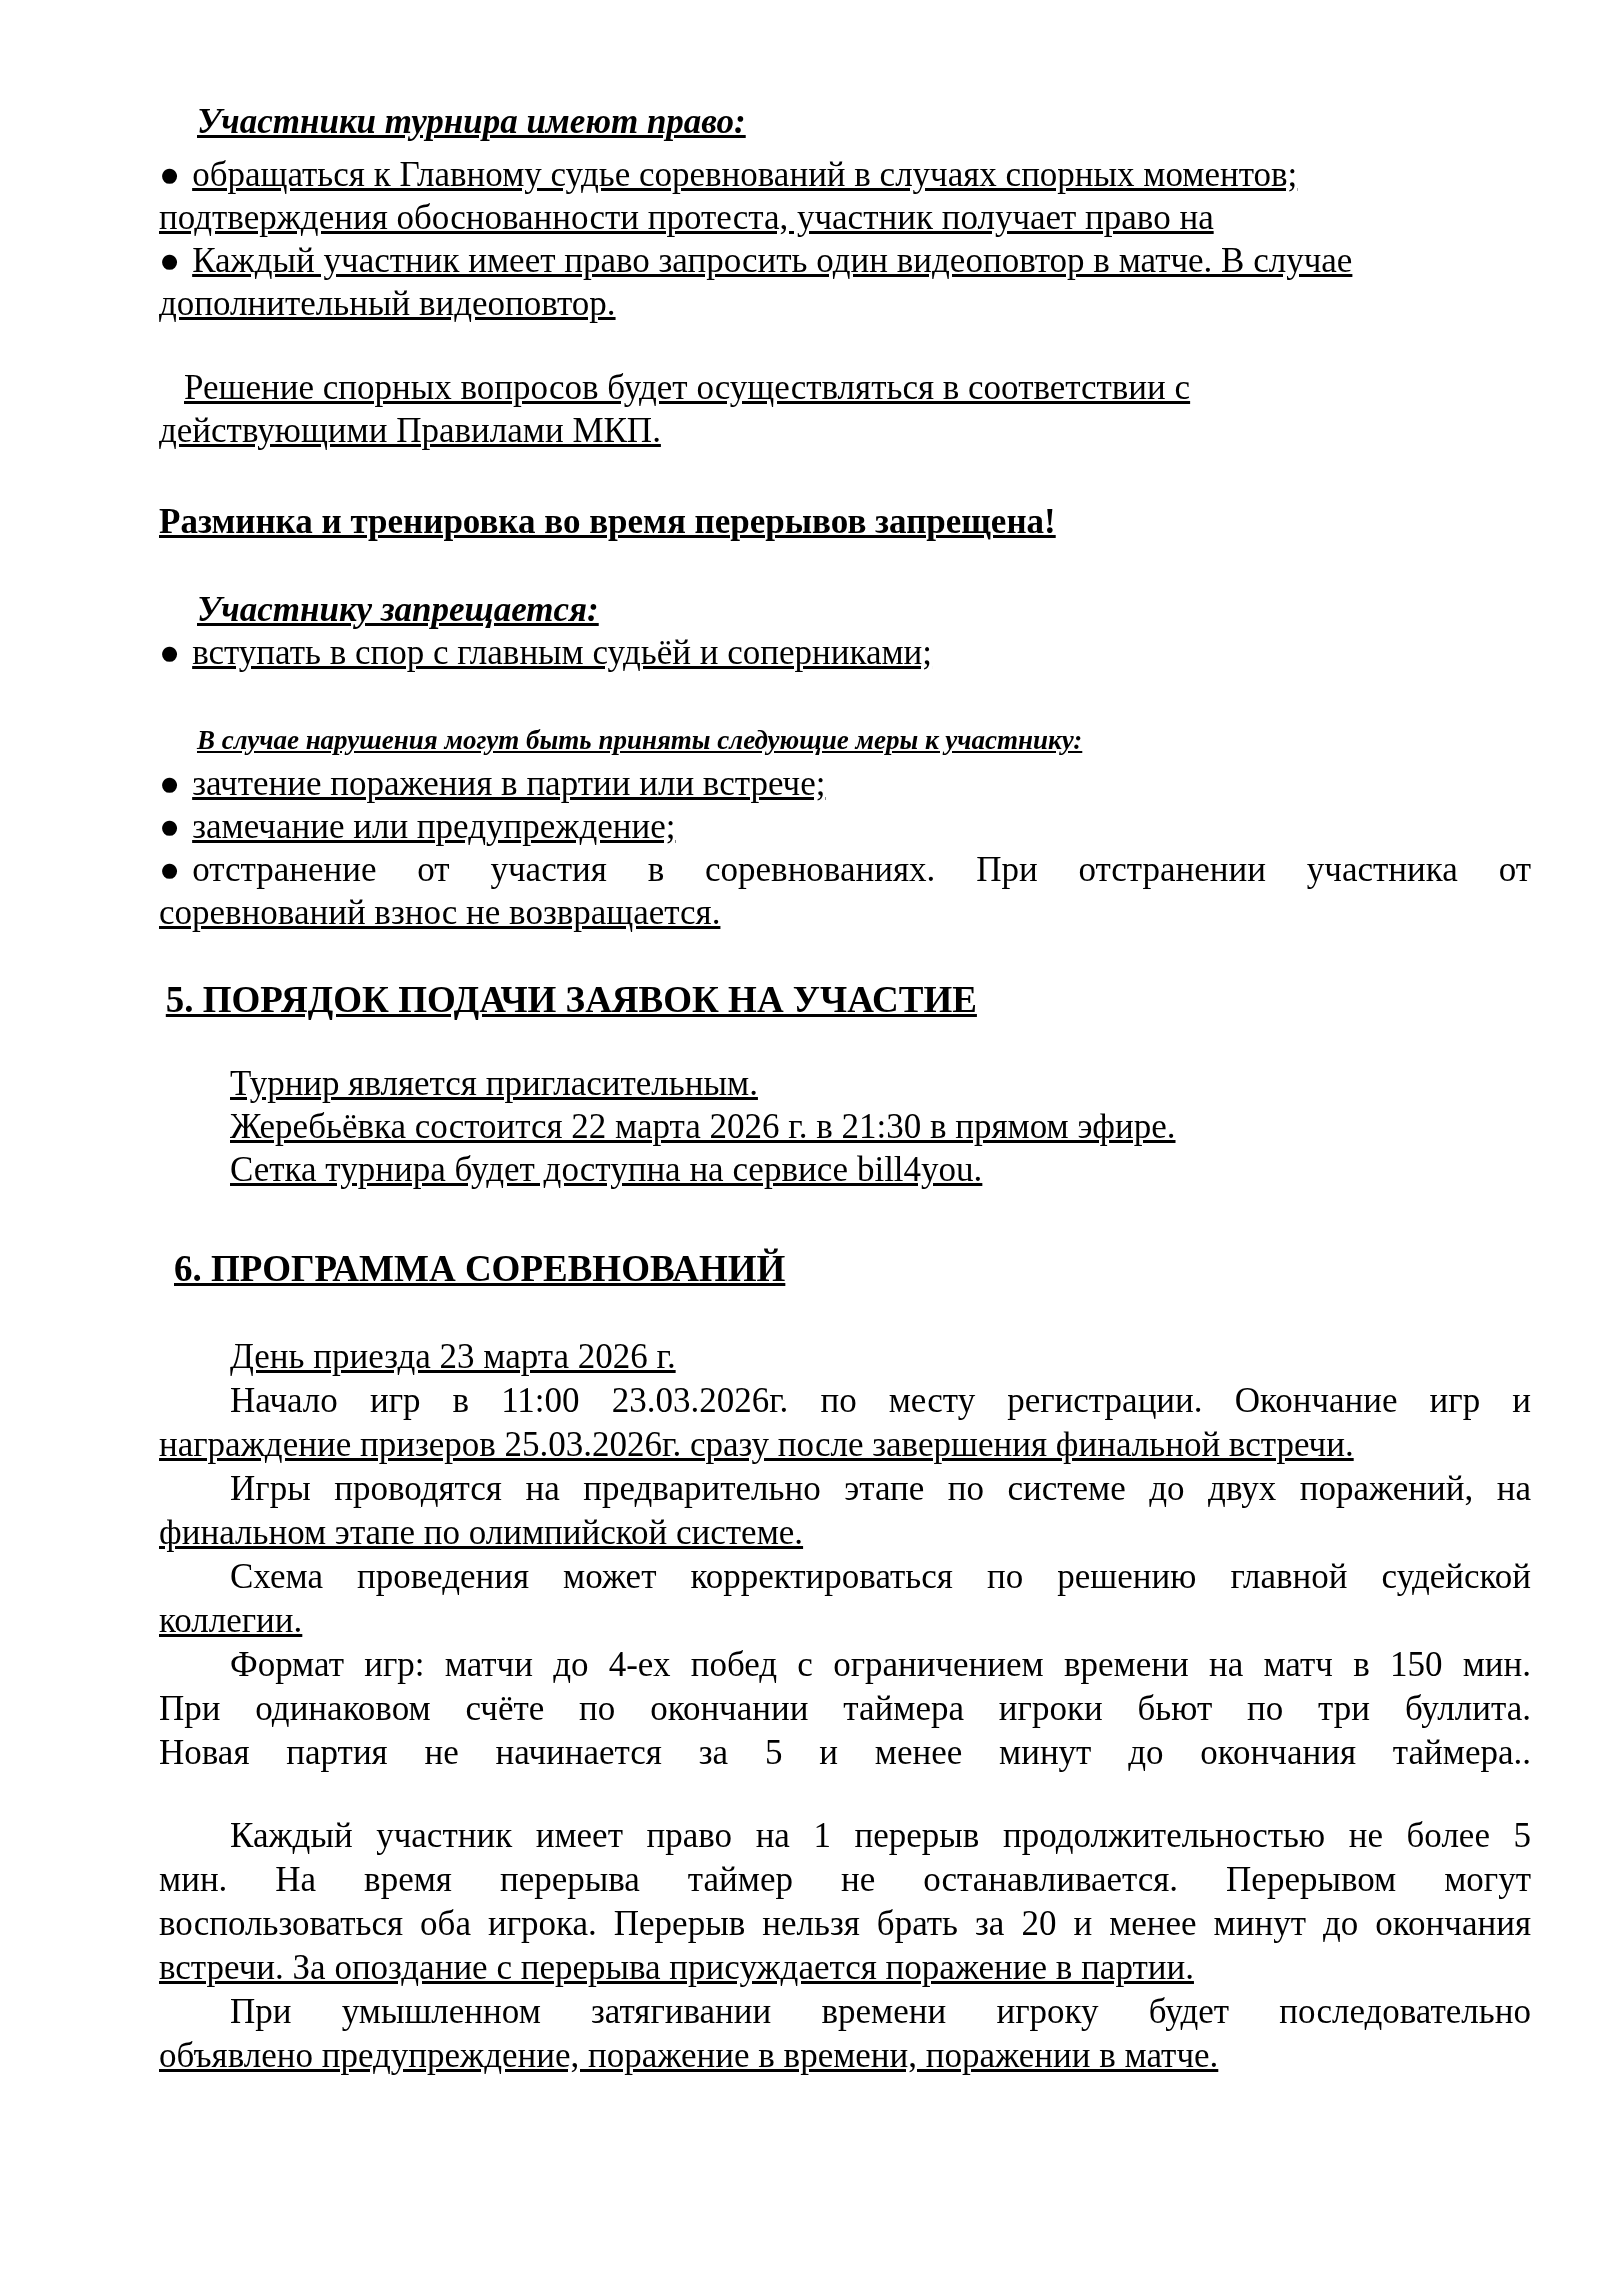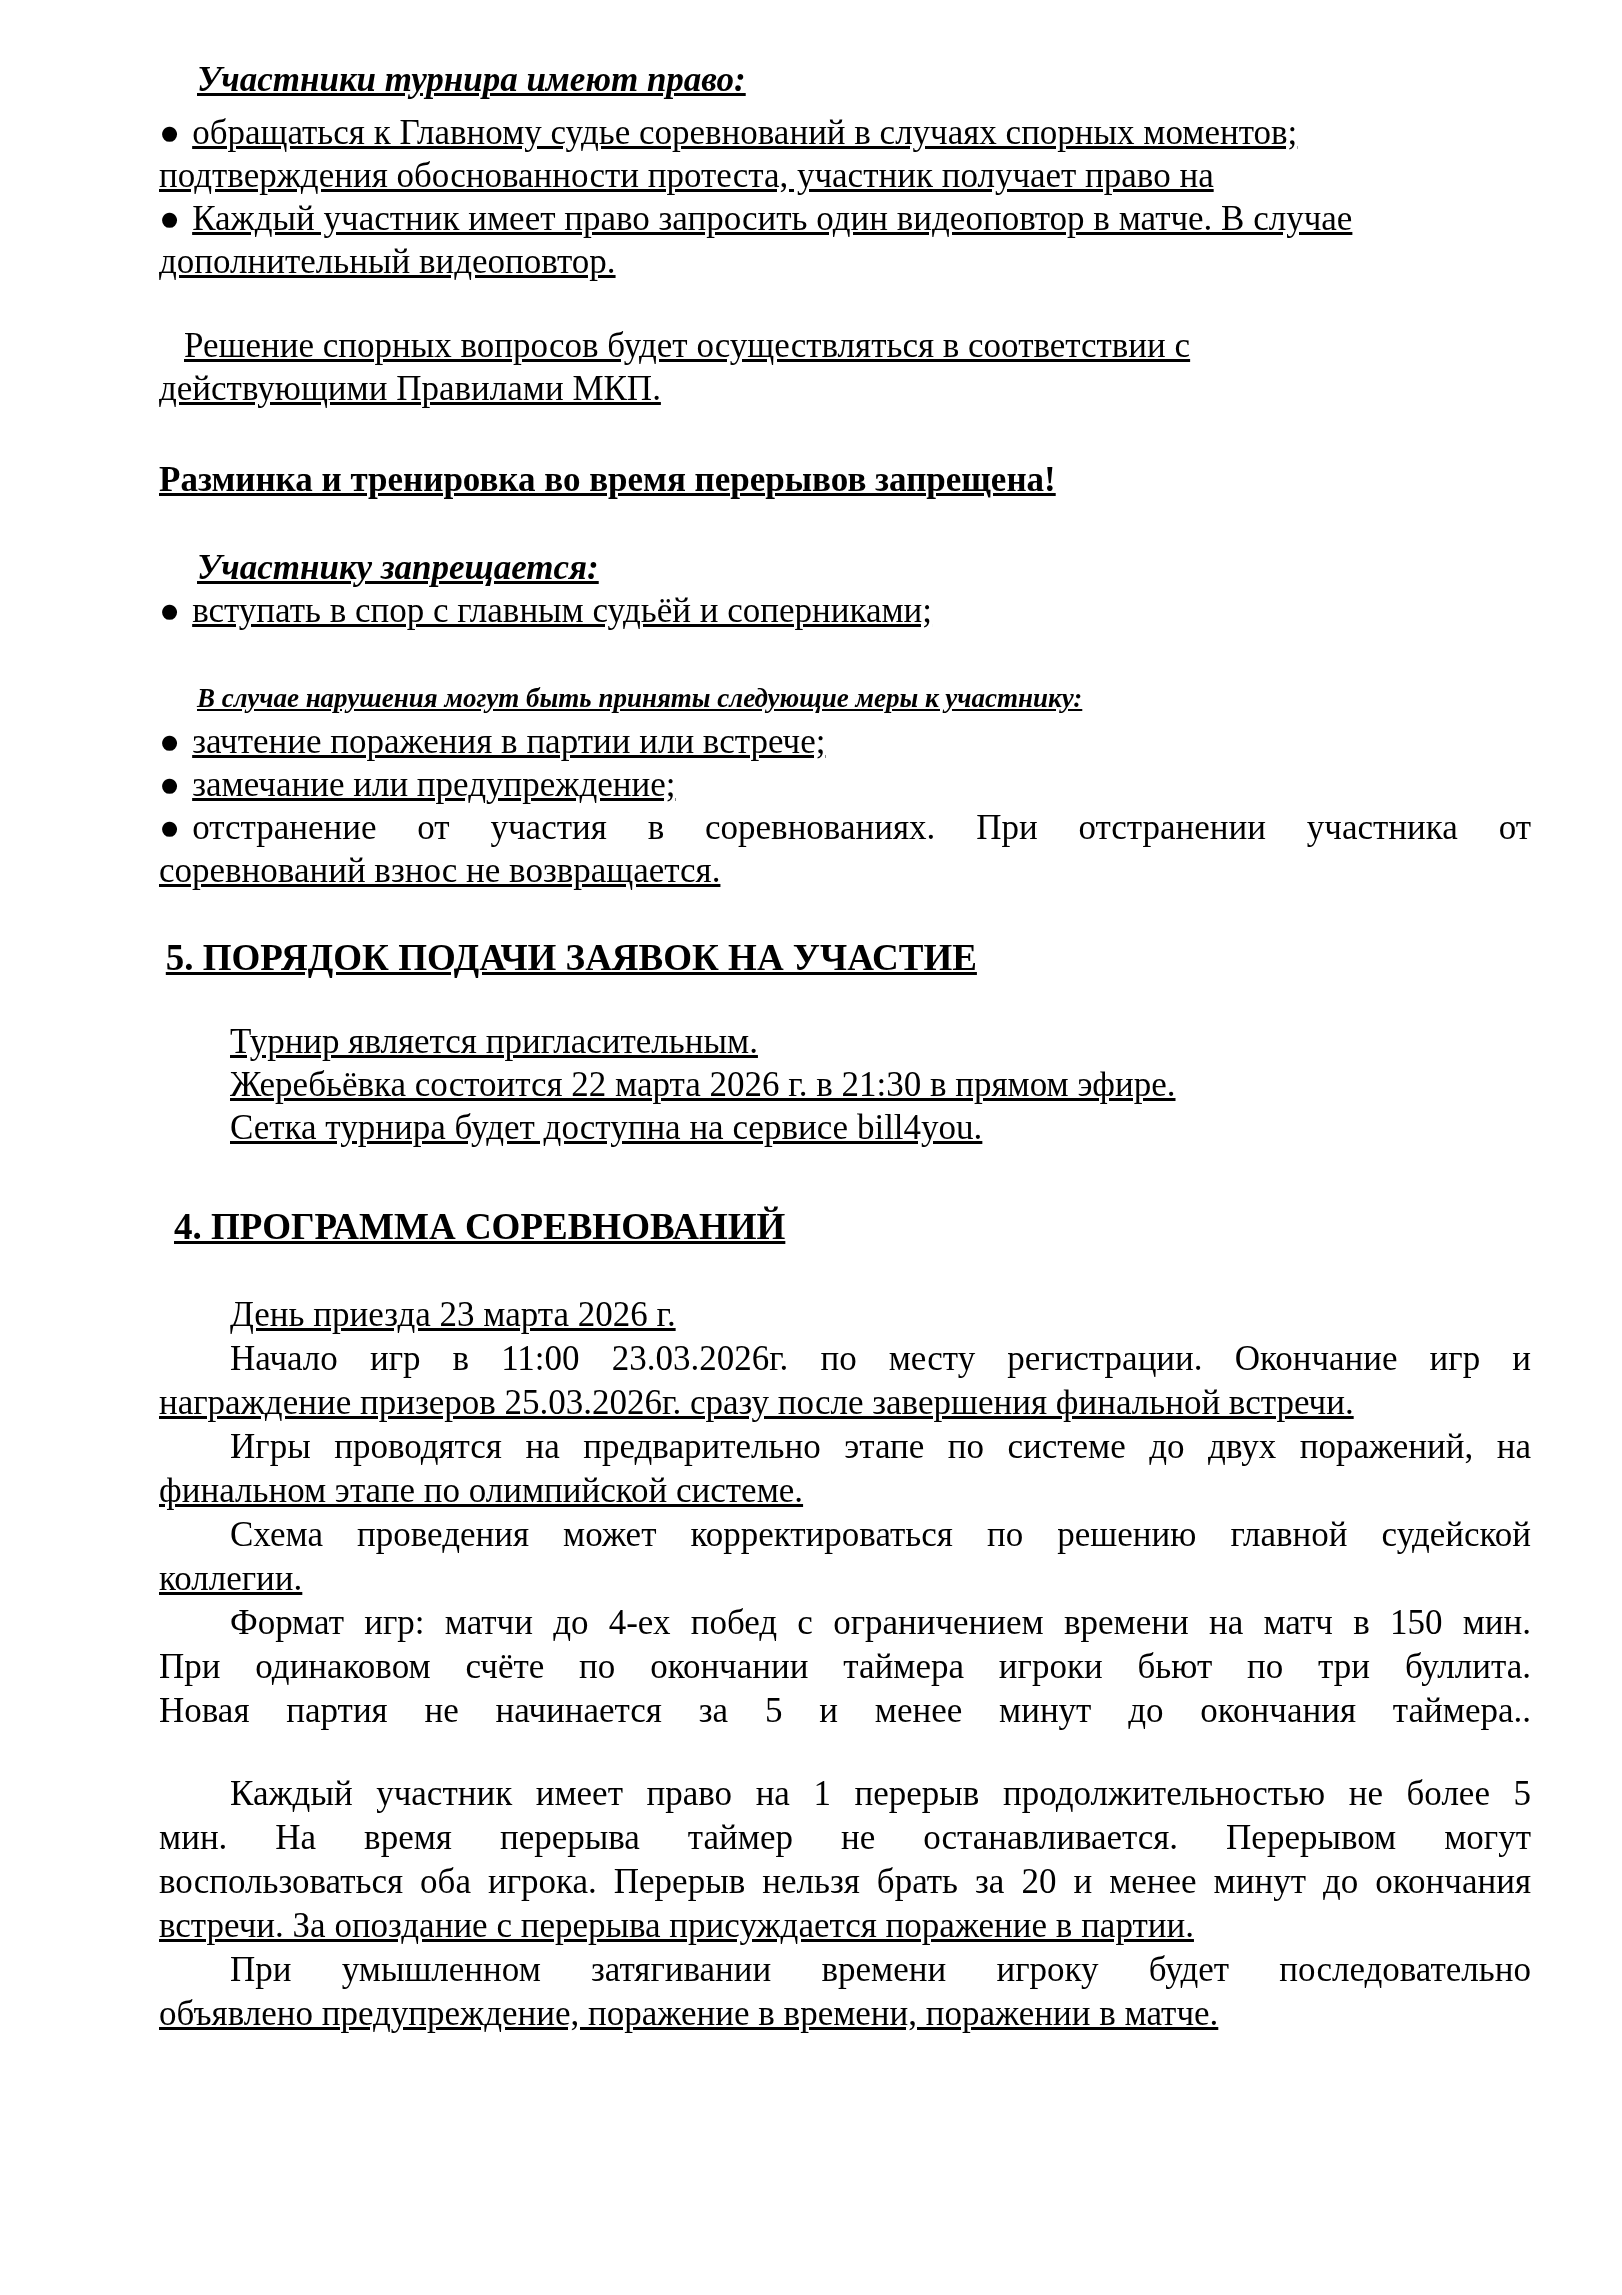--- a/index.html
+++ b/index.html
@@ -7,21 +7,21 @@
     position: relative;
     width: 1622px;
     height: 2295px;
     margin: 0 auto;
     background: #ffffff;
     color: #000000;
     font-family: "Liberation Serif", "DejaVu Serif", serif;
     font-size: 35px;
     line-height: 43px;
     box-sizing: border-box;
-    padding: 58px 91px 0 159px;
+    padding: 100px 91px 0 159px;
     overflow: hidden;
   }
   .page div { margin: 0; }
 
   
   .line { text-align: left; text-decoration: underline; }
   .j    { text-align: justify; text-align-last: justify; }
   .ind    { text-indent: 71px; }
   .ind-sm { text-indent: 25px; }
 
@@ -112,21 +112,21 @@
     <div class="line">соревнований взнос не возвращается.</div>
   </div>
 
   <div class="line sec-title mt-h5">5. ПОРЯДОК ПОДАЧИ ЗАЯВОК НА УЧАСТИЕ</div>
   <div class="mt-p5">
     <div class="line ind">Турнир является пригласительным.</div>
     <div class="line ind">Жеребьёвка состоится 22 марта 2026 г. в 21:30 в прямом эфире.</div>
     <div class="line ind">Сетка турнира будет доступна на сервисе bill4you.</div>
   </div>
 
-  <div class="line sec-title mt-h6">4. ПРОГРАММА СОРЕВНОВАНИЙ</div>
+  <div class="line sec-title mt-h6">6. ПРОГРАММА СОРЕВНОВАНИЙ</div>
 
   <div class="program mt-p6">
     <div class="line ind">День приезда 23 марта 2026 г.</div>
 
     <div class="j ind">Начало игр в 11:00 23.03.2026г. по месту регистрации. Окончание игр и</div>
     <div class="line">награждение призеров 25.03.2026г. сразу после завершения финальной встречи.</div>
 
     <div class="j ind">Игры проводятся на предварительно этапе по системе до двух поражений, на</div>
     <div class="line">финальном этапе по олимпийской системе.</div>
 

